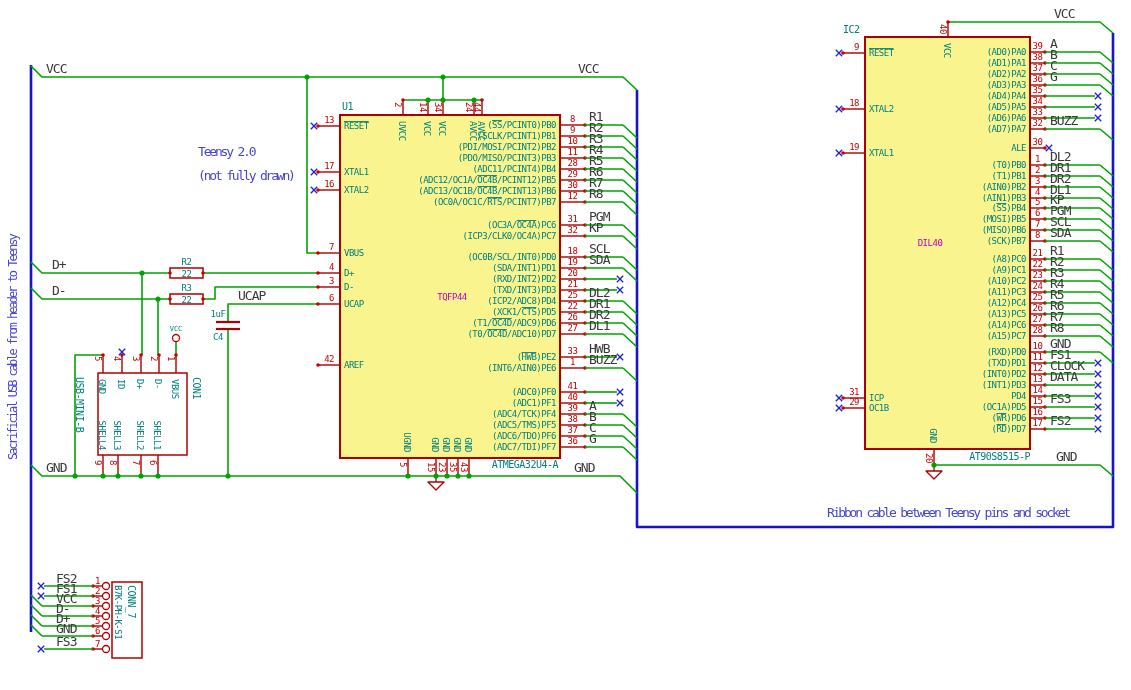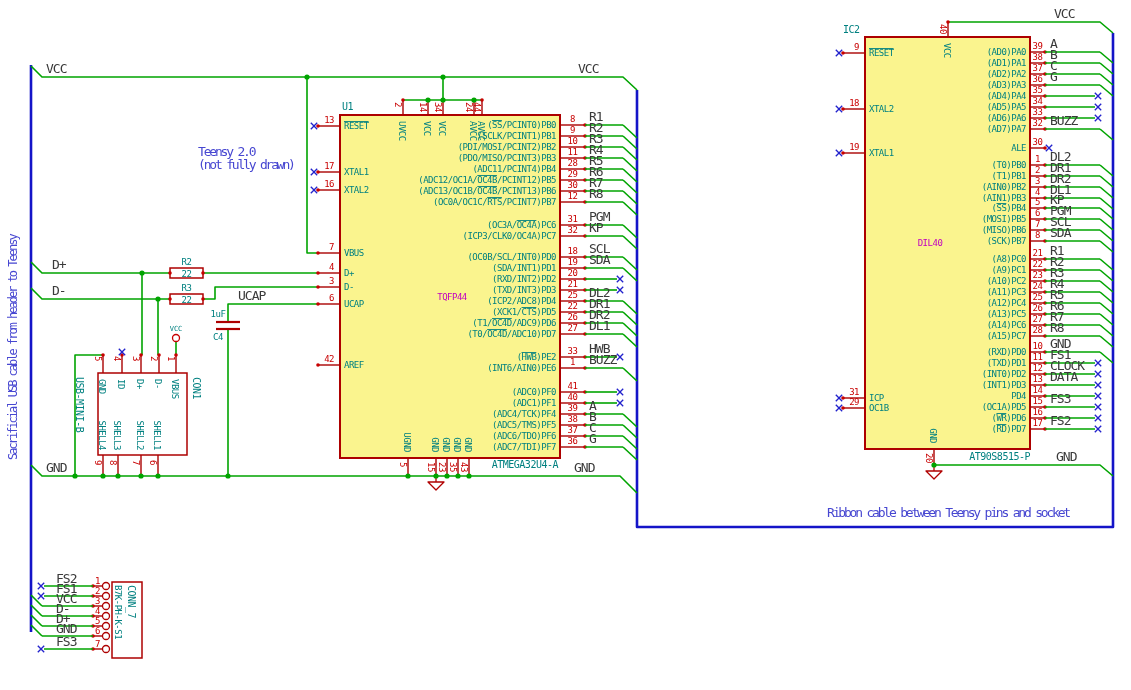--- a/index.html
+++ b/index.html
@@ -15,21 +15,21 @@
   text.ref {font-size:10px;fill:#008080;letter-spacing:-0.5px;}
   text.val {font-size:9px;fill:#c000c0;letter-spacing:-0.5px;}
   text.pwr {font-size:7px;fill:#008080;}
 </style>
 </head>
 <body>
 
 <div id="canvas">
   <div class="note-v" style="left:6px;top:460px;">Sacrificial USB cable from header to Teensy</div>
   <div class="note" style="left:198px;top:144px;">Teensy 2.0</div>
-  <div class="note" style="left:198px;top:157px;">(not fully drawn)</div>
+  <div class="note" style="left:198px;top:168px;">(not fully drawn)</div>
   <div class="note" style="left:780px;top:505px;padding-left:47px;">Ribbon cable between Teensy pins and socket</div>
   <svg id="sch" width="1131" height="690" viewBox="0 0 1131 690">
       <g>
         <path d="M31,65 L31,632" fill="none" stroke="#1414c8" stroke-width="2.6" stroke-linejoin="round"></path>
         <path d="M637,90 L637,527 L1113,527 L1113,33" fill="none" stroke="#1414c8" stroke-width="2.6" stroke-linejoin="round"></path>
       </g>
       <g>
         <path d="M31,66 L42,77 L623,77 L637,90" fill="none" stroke="#00a400" stroke-width="1.6" stroke-linejoin="round"></path>
         <path d="M307,77 L307,253 L318,253" fill="none" stroke="#00a400" stroke-width="1.6" stroke-linejoin="round"></path>
         <path d="M443,77 L443,100" fill="none" stroke="#00a400" stroke-width="1.6" stroke-linejoin="round"></path>

